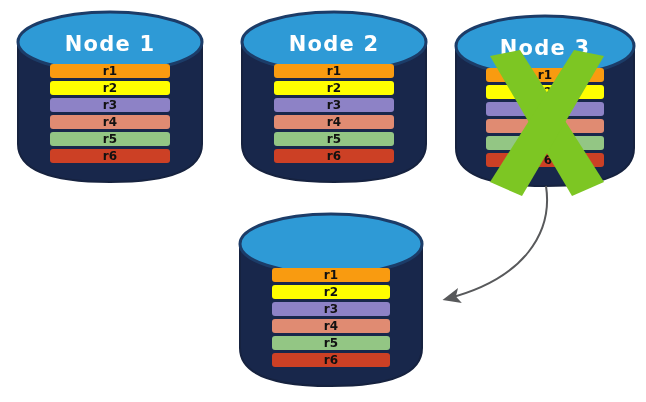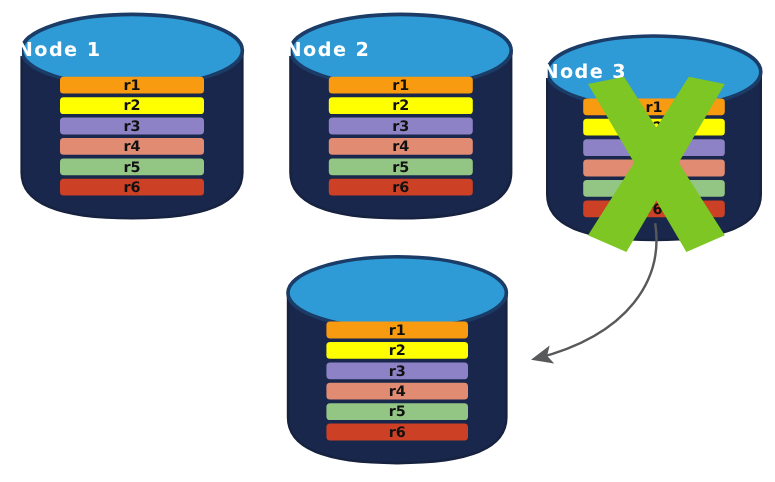--- a/index.html
+++ b/index.html
@@ -23,24 +23,24 @@
   .node-svg {
     position: absolute;
     left: 0;
     top: 0;
     overflow: visible;
   }
   .node-title {
     position: absolute;
     left: 0;
     width: 100%;
-    text-align: left;
+    text-align: center;
     color: #ffffff;
     font-weight: bold;
-    font-size: 16px;
+    font-size: 21px;
     letter-spacing: 1.2px;
     pointer-events: none;
     white-space: nowrap;
   }
   .rows {
     position: absolute;
     left: 0;
     width: 100%;
     box-sizing: border-box;
     display: flex;
@@ -130,21 +130,21 @@
       </div>
       <div class="row" style="height:14px; background:#93C684;">
         <span>r5</span>
       </div>
       <div class="row" style="height:14px; background:#CC4025;">
         <span>r6</span>
       </div>
     </div>
   </div>
 
-  <div class="node" style="left:452px; top:24px; width:186px; height:180px;">
+  <div class="node" style="left:452px; top:10px; width:186px; height:180px;">
     <svg class="node-svg" width="186" height="180" viewBox="0 0 186 180">
       <path d="M4,36 L4,138 Q4,176 93,176 Q182,176 182,138 L182,36 Z" fill="#18274B" stroke="#16223F" stroke-width="2"></path>
       <ellipse cx="93" cy="36" rx="89" ry="30" fill="#2E9AD6" stroke="#1C3C68" stroke-width="3"></ellipse>
     </svg>
     <div class="node-title" style="top:26px;">Node  3</div>
     <div class="rows" style="top:58px; padding:0 34px; gap:3px;">
       <div class="row" style="height:14px; background:#F99B10;">
         <span>r1</span>
       </div>
       <div class="row" style="height:14px; background:#FFFF00;">

